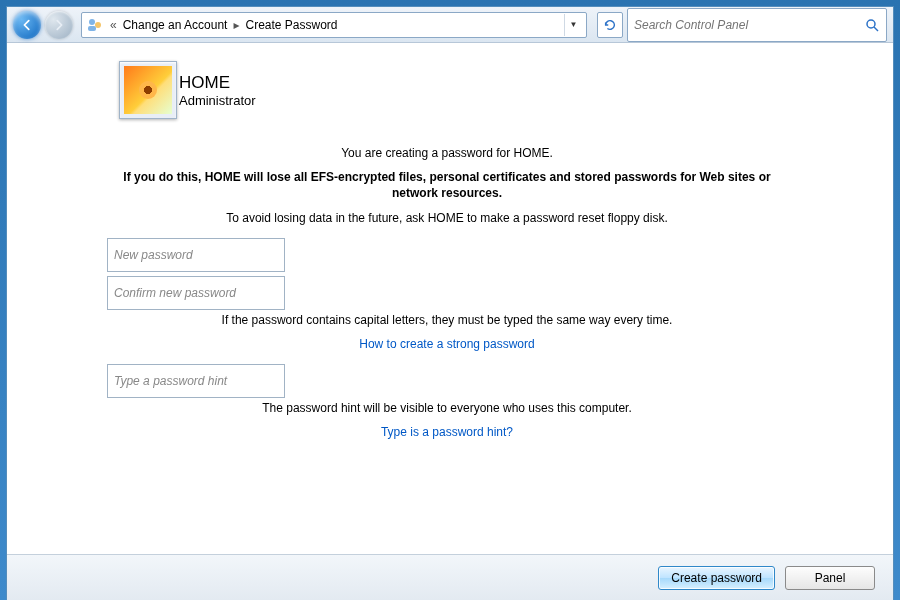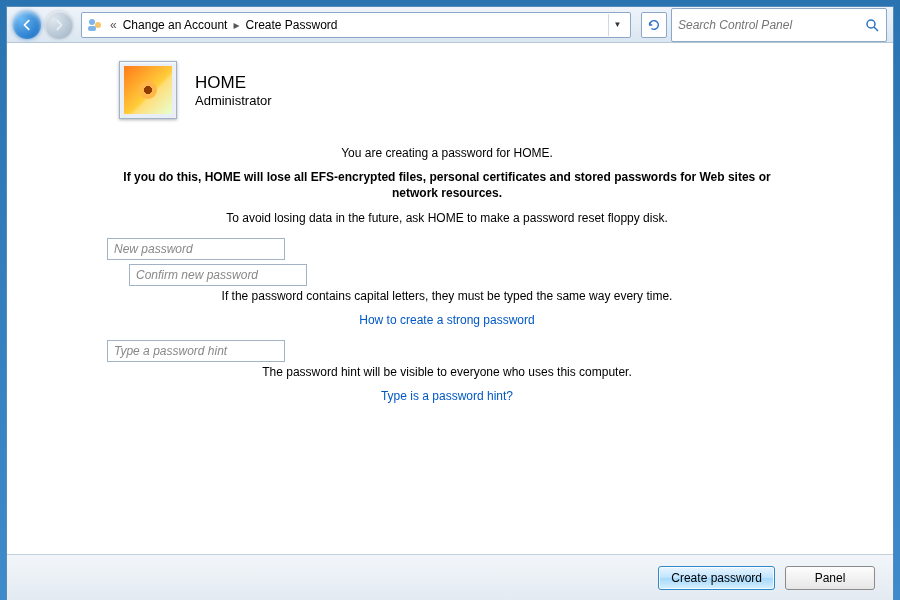--- a/index.html
+++ b/index.html
@@ -13,42 +13,42 @@
     .nav-btn svg { width:14px; height:14px; }
     .addr-bar { flex:1; height:26px; background:#fff; border:1px solid #8ba8c6; border-radius:2px; display:flex; align-items:center; padding:0 4px; gap:6px; margin:0 6px 0 4px;}
     .addr-icon { width:18px; height:18px; display:flex; align-items:center; justify-content:center;}
     .addr-text { display:flex; align-items:center; gap:6px; flex:1; color:#000; }
     .addr-sep { color:#555; }
     .addr-seg { white-space:nowrap; }
     .chev-sm { color:#555; }
     .addr-tail { display:flex; align-items:center; gap:0;}
     .addr-drop { width:18px; height:22px; display:flex; align-items:center; justify-content:center; border-left:1px solid #cfd9e4;}
     .refresh-box { width:26px; height:26px; border:1px solid #8ba8c6; border-radius:2px; background:#fff; display:flex; align-items:center; justify-content:center;}
-    .search-box { width:216px; height:26px; border:1px solid #8ba8c6; border-radius:2px; background:#fff; display:flex; align-items:center; padding:16px 6px; }
+    .search-box { width:260px; height:26px; border:1px solid #8ba8c6; border-radius:2px; background:#fff; display:flex; align-items:center; padding:16px 6px; }
     .search-box input { flex:1; border:none; outline:none; font-style:italic; color:#888; }
     .search-box .mag { width:16px; height:16px; }
 
     .content { position:absolute; top:36px; left:0; right:0; bottom:48px; background:#fff; padding:18px 20px 10px 100px; }
     h1.page-title { color:#0a3e87; font-size:15px; font-weight:400; margin-bottom:18px; }
 
-    .user-block { display:flex; align-items:center; gap:18px; margin-bottom:26px; margin-left:12px;}
+    .user-block { display:flex; align-items:center; gap:2px; margin-bottom:26px; margin-left:12px;}
     .avatar-frame { width:58px; height:58px; background:#e8eef6; border:1px solid #9fb3c8; padding:4px; box-shadow:0 1px 3px rgba(0,0,0,.3), inset 0 1px 2px #fff; }
     .avatar-inner { width:100%; height:100%; background:linear-gradient(135deg,#ff7a1a 0%,#ffce3a 55%,#ffde7a 60%,#e6ffd0 100%); position:relative; overflow:hidden;}
     .avatar-inner::before{content:"";position:absolute;left:50%;top:50%;width:18px;height:18px;background:radial-gradient(circle,#8d3d00 30%,#ffb74a 31%);border-radius:50%;transform:translate(-50%,-50%);}
     .user-info .uname { font-size:17px; color:#000; }
     .user-info .urole { font-size:13px; color:#000; }
 
     .body-text { margin-left:0; max-width:680px;text-align:center; }
     .body-text p { color:#000; margin-bottom:8px; line-height:1.35;}
     .body-text p.warn { font-weight:bold;}
     .body-text a.help { color:#0058c6; text-decoration:none; }
 
     .field-stack { margin:12px 0 2px 0;}
-    .txt-input { width:178px; height:22px; border:1px solid #a1b3c5; background:#fff; color:#888; font-style:italic; padding:2px 6px; display:flex; align-items:center;}
-    .txt-input + .txt-input { margin-top:4px;margin-left:22px;}
+    .txt-input { width:178px; height:34px; border:1px solid #a1b3c5; background:#fff; color:#888; font-style:italic; padding:2px 6px; display:flex; align-items:center;}
+    .txt-input + .txt-input { margin-top:4px;}
 
     .footer { position:absolute; left:0; right:0; bottom:0; height:46px; background:linear-gradient(#f2f6fa,#e3eaf1); border-top:1px solid #c4d0dc; display:flex; justify-content:flex-end; align-items:center; padding:0 18px; gap:10px;}
     .btn { min-width:90px; height:24px; border:1px solid #8a8a8a; border-radius:3px; background:linear-gradient(#fdfdfd,#e6e6e6); font-size:12px; cursor:pointer; padding:0 12px;}
     .btn.primary{ border:1px solid #2f88c9; background:linear-gradient(#e9f5ff,#bfe4ff 49%,#a6d9fb 51%,#d7f0ff); box-shadow:inset 0 0 0 1px rgba(255,255,255,.8);}
   </style>
 </head>
 <body>
 
 <div class="window">
 

